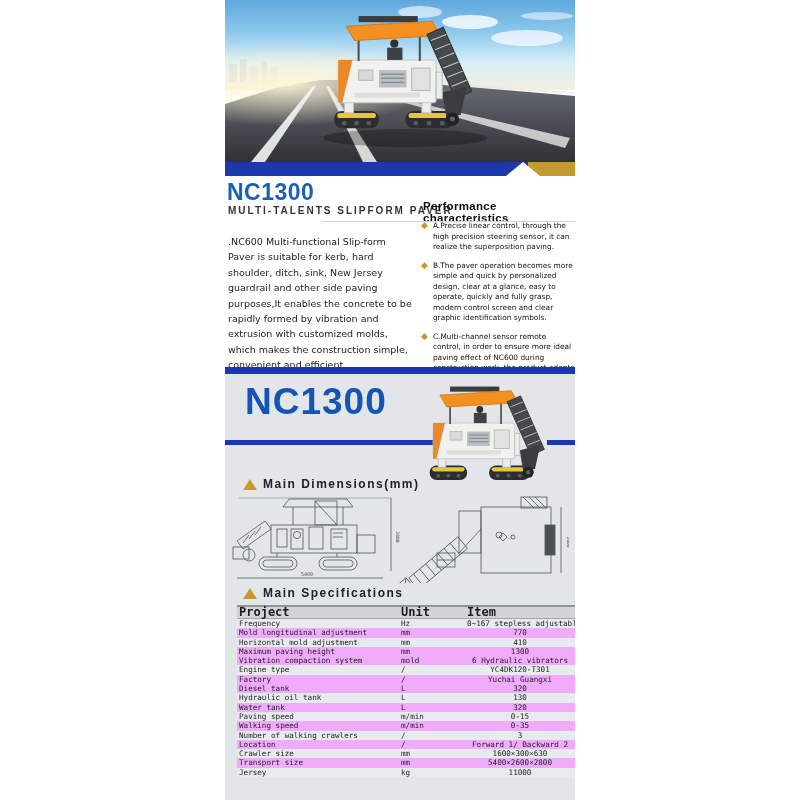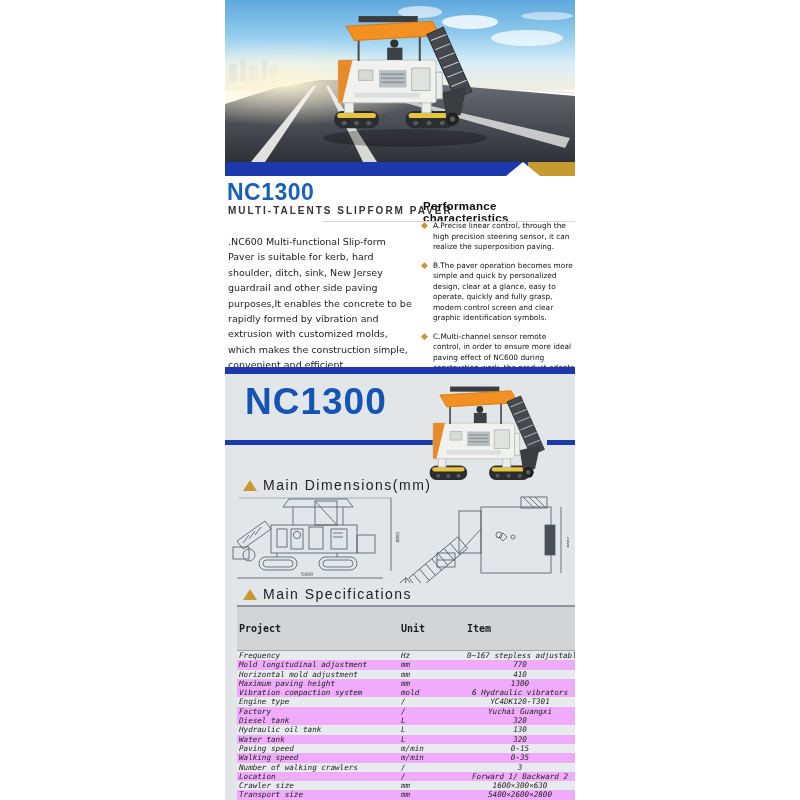--- a/index.html
+++ b/index.html
@@ -38,32 +38,32 @@
   .big-model{position:absolute;left:20px;top:7px;font-size:37px;font-weight:800;
        color:#1454b4;letter-spacing:1px;}
   .hr-blue{position:absolute;top:66px;height:5px;background:#1b38ad;}
   .hr-left{left:0;width:212px;}
   .hr-right{left:322px;width:28px;}
   .mini-machine{position:absolute;left:197px;top:10px;width:130px;height:104px;}
 
   .sec-head{position:absolute;display:flex;align-items:center;gap:6px;}
   .tri{width:0;height:0;border-left:7px solid transparent;border-right:7px solid transparent;
        border-bottom:11px solid #c8992f;}
-  .sec-head span{font-size:14px;font-weight:normal;color:#222;letter-spacing:1.5px;}
+  .sec-head span{font-size:12px;font-weight:bold;color:#222;letter-spacing:1.5px;}
   .head-dim{left:18px;top:103px;}
   .head-spec{left:18px;top:212px;}
   .drawings{position:absolute;left:6px;top:121px;width:338px;height:88px;}
 
   
   table.spec{position:absolute;left:12px;top:231px;width:326px;border-collapse:collapse;
        font-family:"DejaVu Sans Mono",monospace;table-layout:fixed;}
   table.spec th{background:#d2d4d5;border-top:2px solid #8d939a;border-bottom:1px solid #a0a6ab;
-       font-size:10px;font-weight:bold;color:#1c1c1c;line-height:11px;padding:16px 2px;text-align:left;}
+       font-size:12px;font-weight:bold;color:#1c1c1c;line-height:11px;padding:0 2px;text-align:left;}
   table.spec td{font-size:7.6px;color:#1c1c1c;line-height:9.3px;padding:0 2px;
-       white-space:nowrap;overflow:hidden;font-style:italic;}
+       white-space:nowrap;overflow:hidden;}
   .w-project{width:158px;}
   .w-unit{width:62px;}
   .w-item{width:106px;}
   th.w-project, td.col-project{padding-left:20px;}
   th.w-item{text-align:center;}
   td.col-item{text-align:center;}
   tr.dark{background:#f0abfc;}
   tr.light{background:#e8ebed;}
   td.muted{color:#8d949b;}
 </style>

